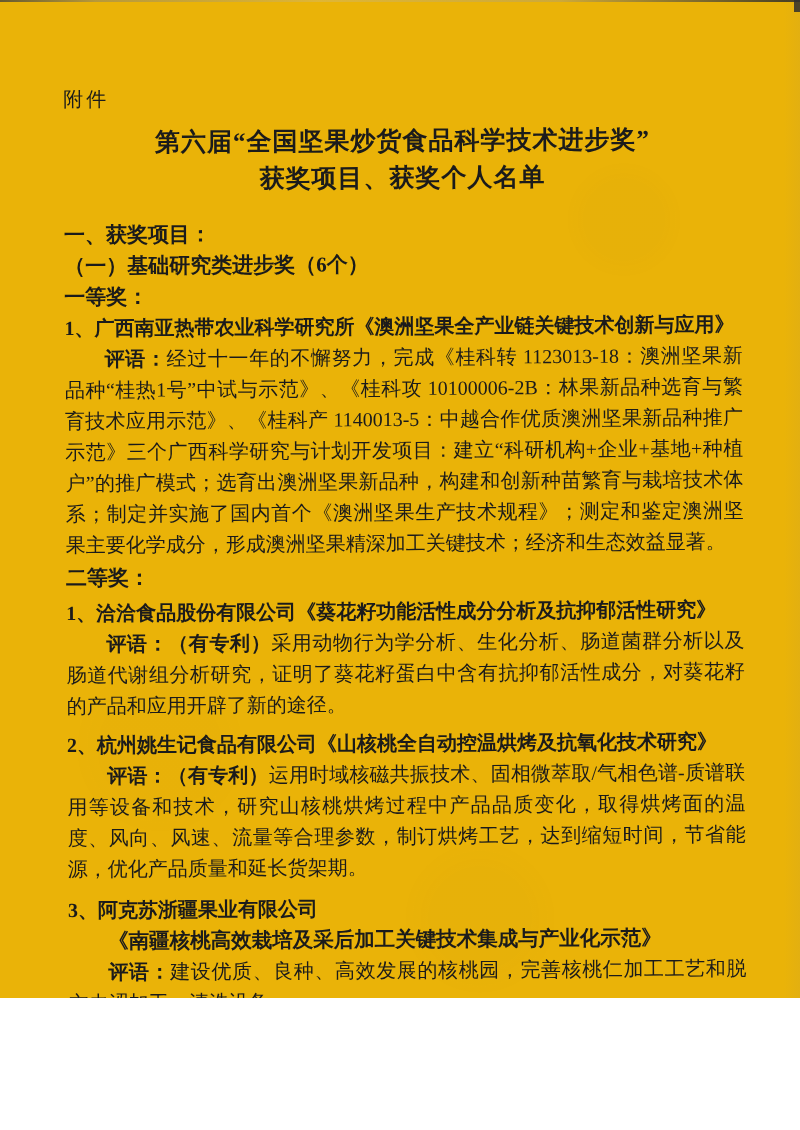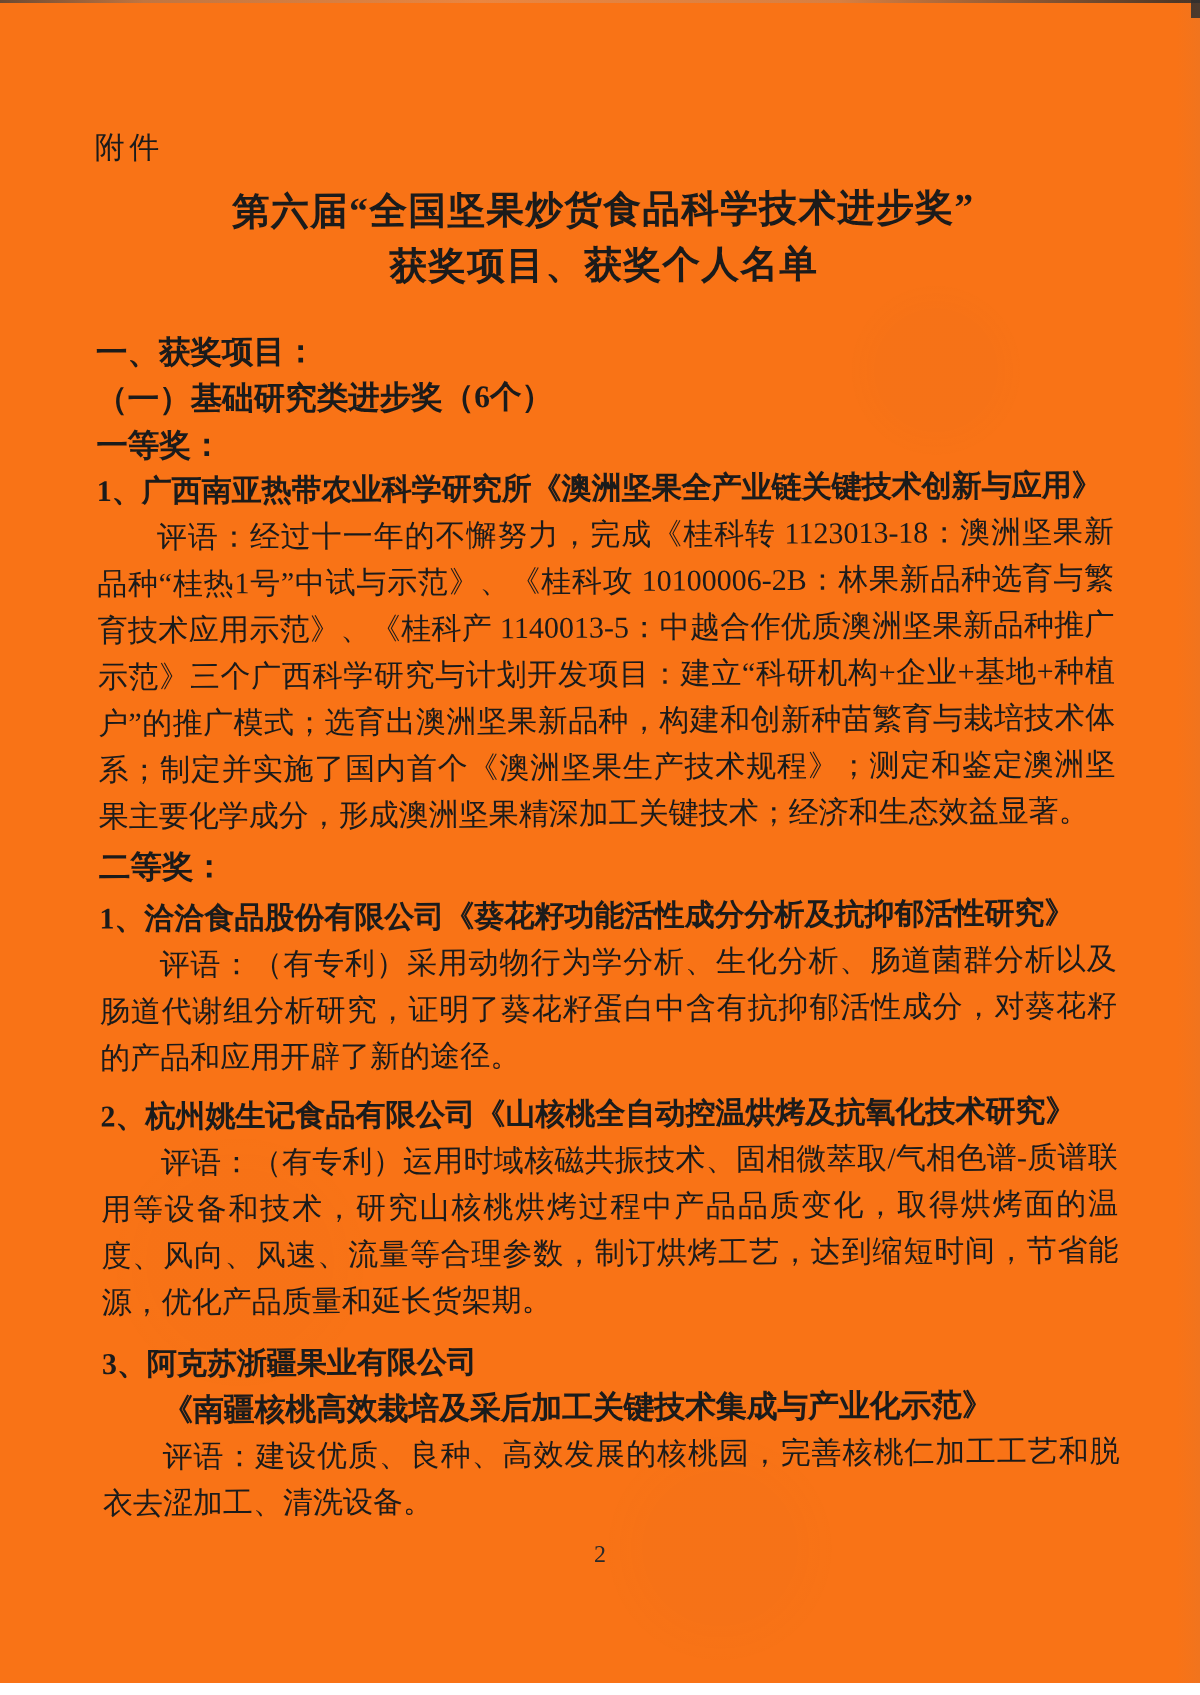--- a/index.html
+++ b/index.html
@@ -1,20 +1,20 @@
 <!DOCTYPE html>
 <html><head>
 <meta charset="utf-8">
 <style>
   html, body { margin: 0; padding: 0; background: #ffffff; }
   .page {
     position: relative;
     width: 800px;
-    height: 1122px;
-    background: #f97316;
+    height: 998px;
+    background: #eab308;
     overflow: hidden;
     font-family: "Liberation Serif", serif;
     color: #1b1b1b;
   }
   
   .scan-top-edge {
     position: absolute; top: 0; left: 0; width: 100%; height: 2px;
     background: linear-gradient(90deg,
       rgba(60,60,60,.75) 0%, rgba(120,120,120,.45) 12%,
       rgba(190,190,190,.25) 40%, rgba(150,150,150,.35) 70%,
@@ -50,21 +50,21 @@
 
   .heading { font-size: 21px; font-weight: bold; line-height: 31px; }
   .gap-lg { margin-top: 22px; }
   .gap-sm { margin-top: 2px; }
   .item-title { font-size: 20px; font-weight: bold; line-height: 31px; margin-top: 4px; }
   .item-subtitle { font-size: 20.5px; font-weight: bold; line-height: 31px; padding-left: 40px; }
   .comment {
     margin: 0; font-size: 20px; line-height: 31px;
     text-indent: 2em; text-align: justify;
   }
-  .comment .bold { font-weight: normal; }
+  .comment .bold { font-weight: bold; }
   .page-number {
     position: absolute; left: 0; right: 0; top: 1028px;
     text-align: center; font-size: 16px; color: #2a2a2a;
   }
 </style>
 </head>
 <body>
 
 <div class="page">
   <div class="scan-top-edge"></div>

